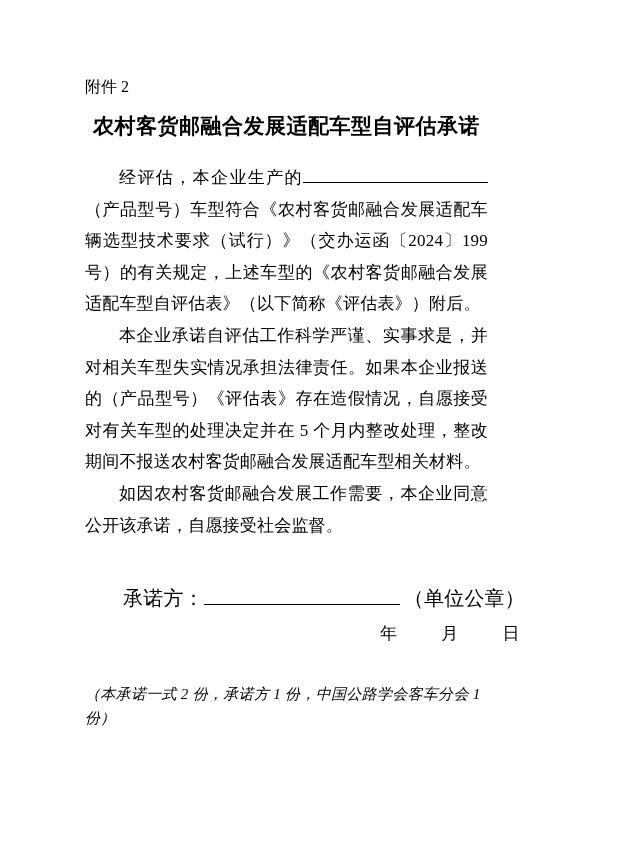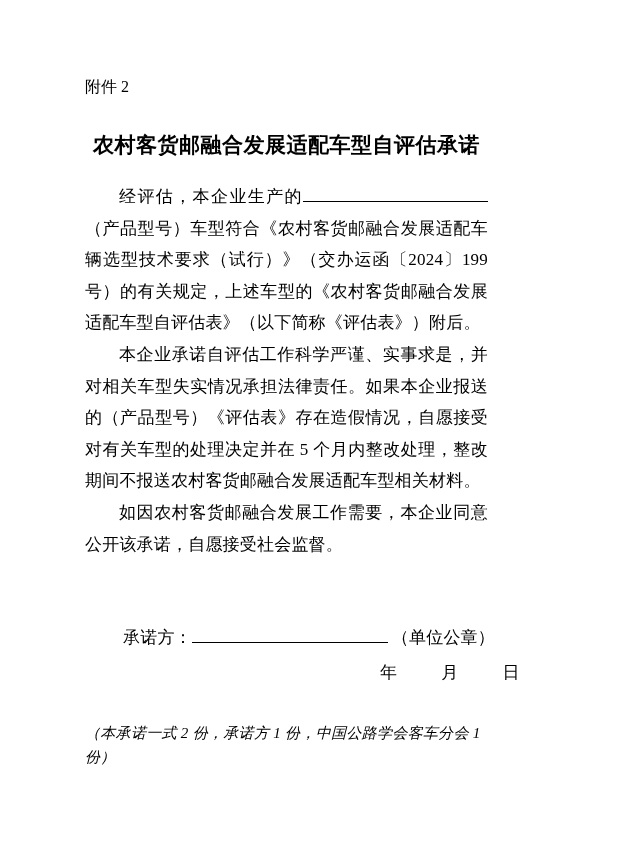--- a/index.html
+++ b/index.html
@@ -20,21 +20,21 @@
   }
   .attachment-label {
     font-size: 16px;
     line-height: 22px;
     text-align: left;
   }
   .doc-title {
     font-size: 21px;
     font-weight: bold;
     text-align: center;
-    margin-top: 33px;
+    margin-top: 14px;
     line-height: 28px;
     letter-spacing: 0.5px;
   }
   .body-text {
     margin-top: 22px;
   }
   .body-text p {
     font-size: 17px;
     line-height: 31.6px;
     text-align: justify;
@@ -45,23 +45,23 @@
   .blank {
     display: inline-block;
     border-bottom: 1px solid #000000;
     height: 1em;
     vertical-align: baseline;
     text-indent: 0;
   }
   .blank-product { width: 185px; }
   .blank-signer  { width: 196px; }
   .sig-row {
-    margin-top: 62px;
+    margin-top: 42px;
     padding-left: 38px;
-    font-size: 17px;
+    font-size: 20px;
     line-height: 31.6px;
     white-space: nowrap;
   }
   .sig-label { letter-spacing: 0.2px; }
   .seal-note { letter-spacing: 0.2px; padding-left: 4px; }
   .date-row {
     margin-top: 3px;
     font-size: 17px;
     line-height: 31.6px;
     padding-left: 295px;

